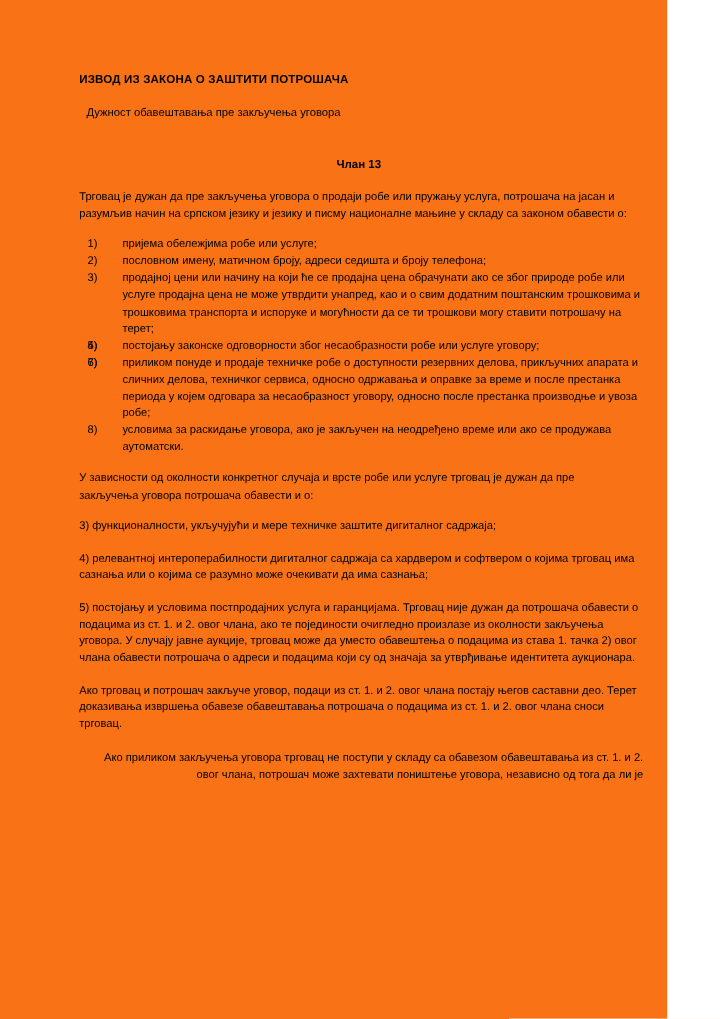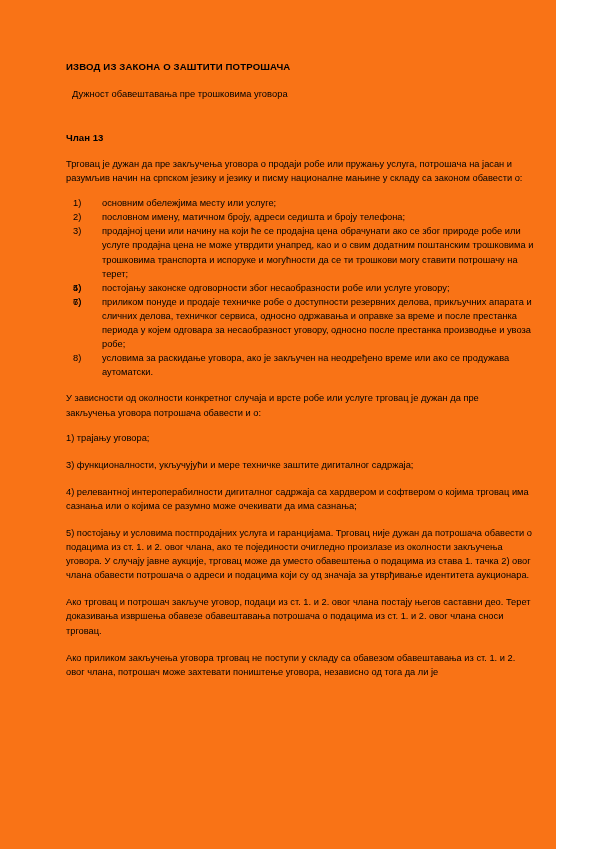--- a/index.html
+++ b/index.html
@@ -40,20 +40,21 @@
   .doc-subtitle {
     font-size: 9.4px;
     font-weight: normal;
     line-height: 13px;
     margin: 0 0 0 6px;
     padding: 0;
   }
   .article-heading {
     font-size: 9.6px;
     font-weight: bold;
+    text-align: center;
     margin: 31px 0 13px 0;
     line-height: 13px;
     width: 466px;
   }
   .para {
     font-size: 9.3px;
     line-height: 14.1px;
     margin: 0 13px 11px 0;
     text-align: left;
   }
@@ -75,40 +76,40 @@
     top: 0;
     width: 22px;
     text-align: left;
   }
   .spacer-after-list { height: 12px; }
   .numbered-para {
     font-size: 9.3px;
     line-height: 14.1px;
     margin: 0 0 13px 0;
   }
-  .numbered-para:last-child { margin-bottom: 0; }
+  .numbered-para:last-child { margin-bottom: 0; text-align: right; }
 </style>
 </head>
 <body>
 
 <div class="page">
   <div class="content">
 
     <h1 class="doc-title">ИЗВОД ИЗ ЗАКОНА О ЗАШТИТИ ПОТРОШАЧА</h1>
 
-    <p class="doc-subtitle">Дужност обавештавања пре трошковима уговора</p>
+    <p class="doc-subtitle">Дужност обавештавања пре закључења уговора</p>
 
     <h2 class="article-heading">Члан 13</h2>
 
     <p class="para">Трговац је дужан да пре закључења уговора о продаји робе или пружању услуга, потрошача на јасан и разумљив начин на српском језику и језику и писму националне мањине у складу са законом обавести о:</p>
 
     <ol class="main-list">
       <li>
         <span class="marker">1)</span>
-        <span>основним обележјима месту или услуге;</span>
+        <span>пријема обележјима робе или услуге;</span>
       </li>
       <li>
         <span class="marker">2)</span>
         <span>пословном имену, матичном броју, адреси седишта и броју телефона;</span>
       </li>
       <li>
         <span class="marker">3)</span>
         <span>продајној цени или начину на који ће се продајна цена обрачунати ако се због природе робе или услуге продајна цена не може утврдити унапред, као и о свим додатним поштанским трошковима и трошковима транспорта и испоруке и могућности да се ти трошкови могу ставити потрошачу на терет;</span>
       </li>
       <li>
@@ -128,21 +129,20 @@
       <li>
         <span class="marker">8)</span>
         <span>условима за раскидање уговора, ако је закључен на неодређено време или ако се продужава аутоматски.</span>
       </li>
     </ol>
 
     <div class="spacer-after-list"></div>
 
     <p class="para">У зависности од околности конкретног случаја и врсте робе или услуге трговац је дужан да пре закључења уговора потрошача обавести и о:</p>
 
-    <p class="numbered-para">1) трајању уговора;</p>
     <p class="numbered-para">3) функционалности, укључујући и мере техничке заштите дигиталног садржаја;</p>
     <p class="numbered-para">4) релевантној интероперабилности дигиталног садржаја са хардвером и софтвером о којима трговац има сазнања или о којима се разумно може очекивати да има сазнања;</p>
     <p class="numbered-para">5) постојању и условима постпродајних услуга и гаранцијама. Трговац није дужан да потрошача обавести о подацима из ст. 1. и 2. овог члана, ако те појединости очигледно произлазе из околности закључења уговора. У случају јавне аукције, трговац може да уместо обавештења о подацима из става 1. тачка 2) овог члана обавести потрошача о адреси и подацима који су од значаја за утврђивање идентитета аукционара.</p>
 
     <p class="numbered-para">Ако трговац и потрошач закључе уговор, подаци из ст. 1. и 2. овог члана постају његов саставни део. Терет доказивања извршења обавезе обавештавања потрошача о подацима из ст. 1. и 2. овог члана сноси трговац.</p>
     <p class="numbered-para">Ако приликом закључења уговора трговац не поступи у складу са обавезом обавештавања из ст. 1. и 2. овог члана, потрошач може захтевати поништење уговора, независно од тога да ли је</p>
 
   </div>
 </div>
 

